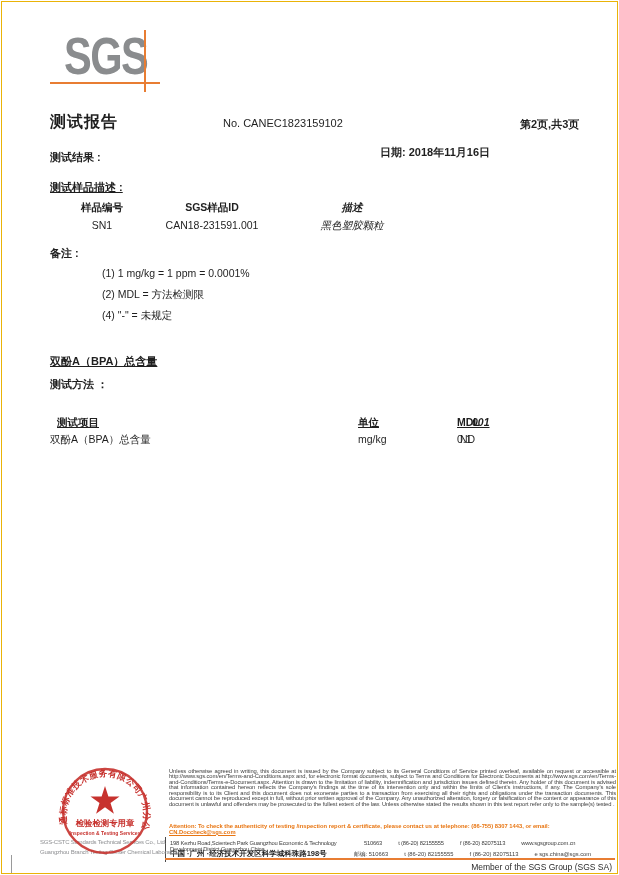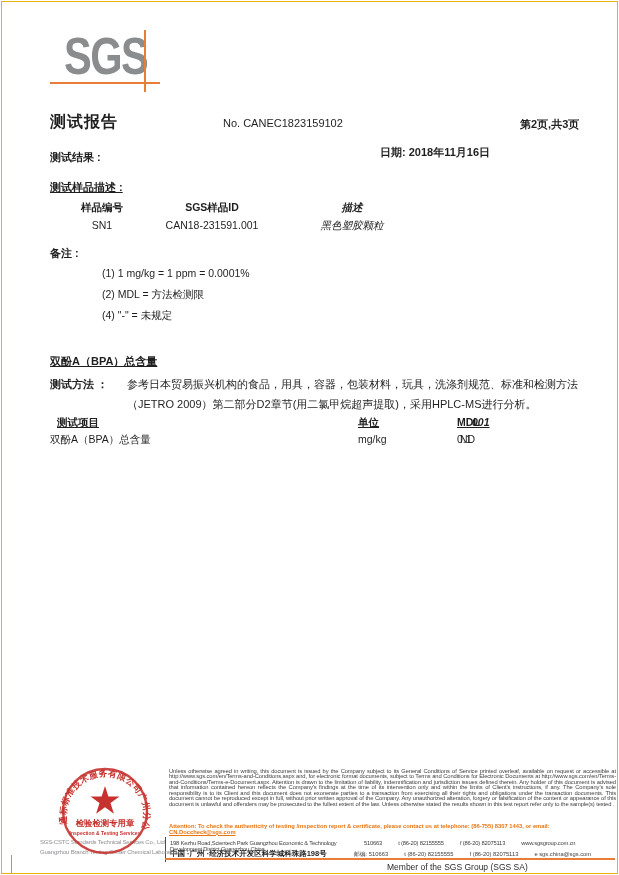--- a/index.html
+++ b/index.html
@@ -50,21 +50,21 @@
   .attention a{color:#e87511;text-decoration:underline;}
   .addr-divider{left:163px;top:835px;width:1px;height:25px;background:#4a4a4a;}
   .addr-row{left:168px;width:446px;display:flex;gap:16px;align-items:baseline;position:absolute;}
   .addr-en{top:838px;font-size:5.8px;color:#3f3f3f;letter-spacing:-.2px;}
   .addr-en .a1{width:178px;overflow:hidden;}
   .addr-cn{top:847px;font-size:7.5px;font-weight:700;color:#1f1f1f;}
   .addr-cn .a1{width:168px;font-size:7.5px;overflow:hidden;}
   .addr-cn .sm{font-size:5.8px;font-weight:400;color:#3f3f3f;}
   .orange-rule{left:163px;top:856px;width:450px;height:2px;background:#e87d33;}
   .corner-mark{left:9px;top:853px;width:1px;height:20px;background:#9a9a9a;}
-  .member-line{left:385px;top:860px;width:225px;text-align:left;font-size:8.5px;color:#2b2b2b;}
+  .member-line{left:385px;top:860px;width:225px;text-align:right;font-size:8.5px;color:#2b2b2b;}
 </style>
 </head>
 <body>
 
 <div class="page">
 
   <div class="abs logo-text">SGS</div>
   <div class="abs logo-vline"></div>
   <div class="abs logo-hline"></div>
 
@@ -87,21 +87,20 @@
 
   <div class="abs label remarks-label">备注 :</div>
   <div class="remarks-list">
     <div>(1) 1 mg/kg = 1 ppm = 0.0001%</div>
     <div>(2) MDL = 方法检测限</div>
     <div>(4) "-" = 未规定</div>
   </div>
 
   <div class="abs bpa-heading">双酚A（BPA）总含量</div>
   <div class="abs label method-label">测试方法 ：</div>
-  <div class="abs method-text">参考日本贸易振兴机构的食品，用具，容器，包装材料，玩具，洗涤剂规范、标准和检测方法（JETRO 2009）第二部分D2章节(用二氯甲烷超声提取)，采用HPLC-MS进行分析。</div>
 
   <div class="abs rt-h rt-c1h">测试项目</div>
   <div class="abs rt-h rt-c2">单位</div>
   <div class="abs rt-h rt-c3">MDL</div>
   <div class="abs rt-h rt-c4 ital">001</div>
   <div class="abs rt-r rt-c1">双酚A（BPA）总含量</div>
   <div class="abs rt-r rt-c2">mg/kg</div>
   <div class="abs rt-r rt-c3">0.1</div>
   <div class="abs rt-r rt-c4">ND</div>
 

